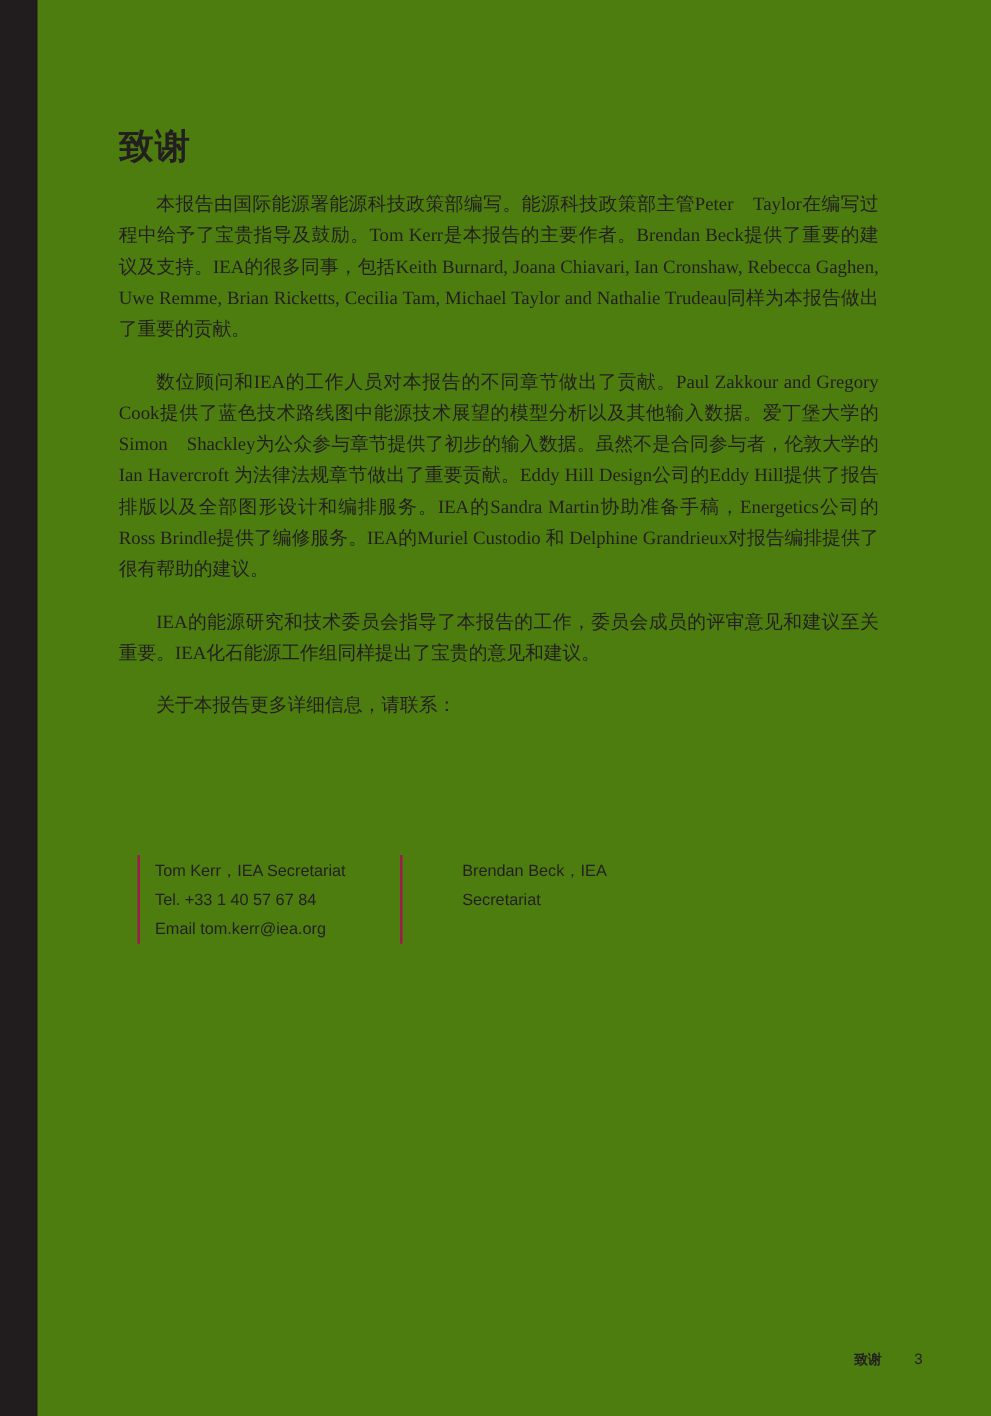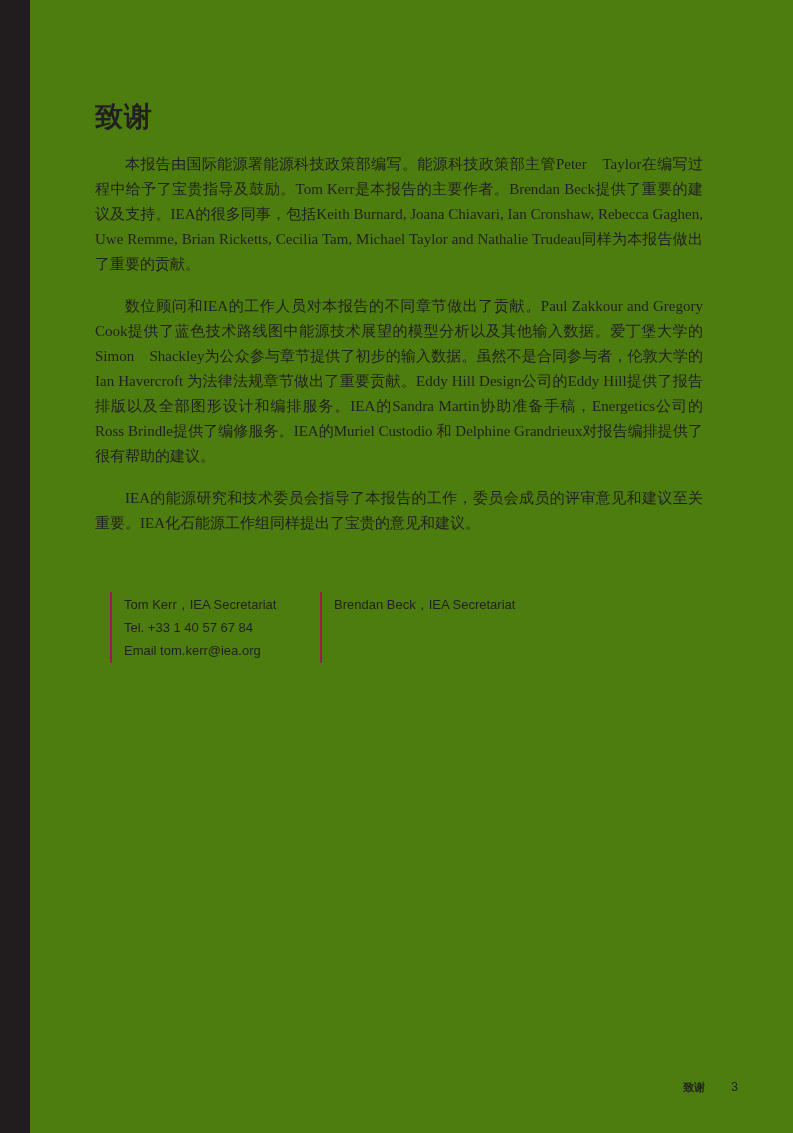--- a/index.html
+++ b/index.html
@@ -44,30 +44,31 @@
     margin: 0 0 17px 0;
   }
   .contact-intro {
     font-size: 15px;
     line-height: 25px;
     text-indent: 2em;
     margin: 0;
   }
   .contact-block {
     display: flex;
-    margin-top: 56px;
+    margin-top: 106px;
     margin-left: 15px;
   }
   .contact-card {
     display: flex;
     align-items: stretch;
     width: 210px;
   }
   .contact-card + .contact-card {
     margin-left: 0px;
+    gap: 36px;
   }
   .contact-divider {
     width: 2px;
     background: #9e1b50;
     margin-right: 12px;
   }
   .contact-lines {
     font-family: "Liberation Sans", "DejaVu Sans", sans-serif;
     font-size: 13px;
     line-height: 23px;
@@ -97,20 +98,21 @@
 <div class="page">
   <div class="left-band"></div>
 
   <div class="content">
     <h1 class="page-title">致谢</h1>
 
     <p class="body-par">本报告由国际能源署能源科技政策部编写。能源科技政策部主管Peter　Taylor在编写过程中给予了宝贵指导及鼓励。Tom Kerr是本报告的主要作者。Brendan Beck提供了重要的建议及支持。IEA的很多同事，包括Keith Burnard, Joana Chiavari, Ian Cronshaw, Rebecca Gaghen, Uwe Remme, Brian Ricketts, Cecilia Tam, Michael Taylor and Nathalie Trudeau同样为本报告做出了重要的贡献。</p>
     <p class="body-par">数位顾问和IEA的工作人员对本报告的不同章节做出了贡献。Paul Zakkour and Gregory Cook提供了蓝色技术路线图中能源技术展望的模型分析以及其他输入数据。爱丁堡大学的Simon　Shackley为公众参与章节提供了初步的输入数据。虽然不是合同参与者，伦敦大学的Ian Havercroft 为法律法规章节做出了重要贡献。Eddy Hill Design公司的Eddy Hill提供了报告排版以及全部图形设计和编排服务。IEA的Sandra Martin协助准备手稿，Energetics公司的Ross Brindle提供了编修服务。IEA的Muriel Custodio 和 Delphine Grandrieux对报告编排提供了很有帮助的建议。</p>
     <p class="body-par">IEA的能源研究和技术委员会指导了本报告的工作，委员会成员的评审意见和建议至关重要。IEA化石能源工作组同样提出了宝贵的意见和建议。</p>
 
+    <p class="contact-intro">关于本报告更多详细信息，请联系：</p>
 
     <div class="contact-block">
       <div class="contact-card">
         <div class="contact-divider"></div>
         <div class="contact-lines">
           <div>Tom Kerr，IEA Secretariat</div>
           <div>Tel. +33 1 40 57 67 84</div>
           <div>Email tom.kerr@iea.org</div>
         </div>
       </div>

